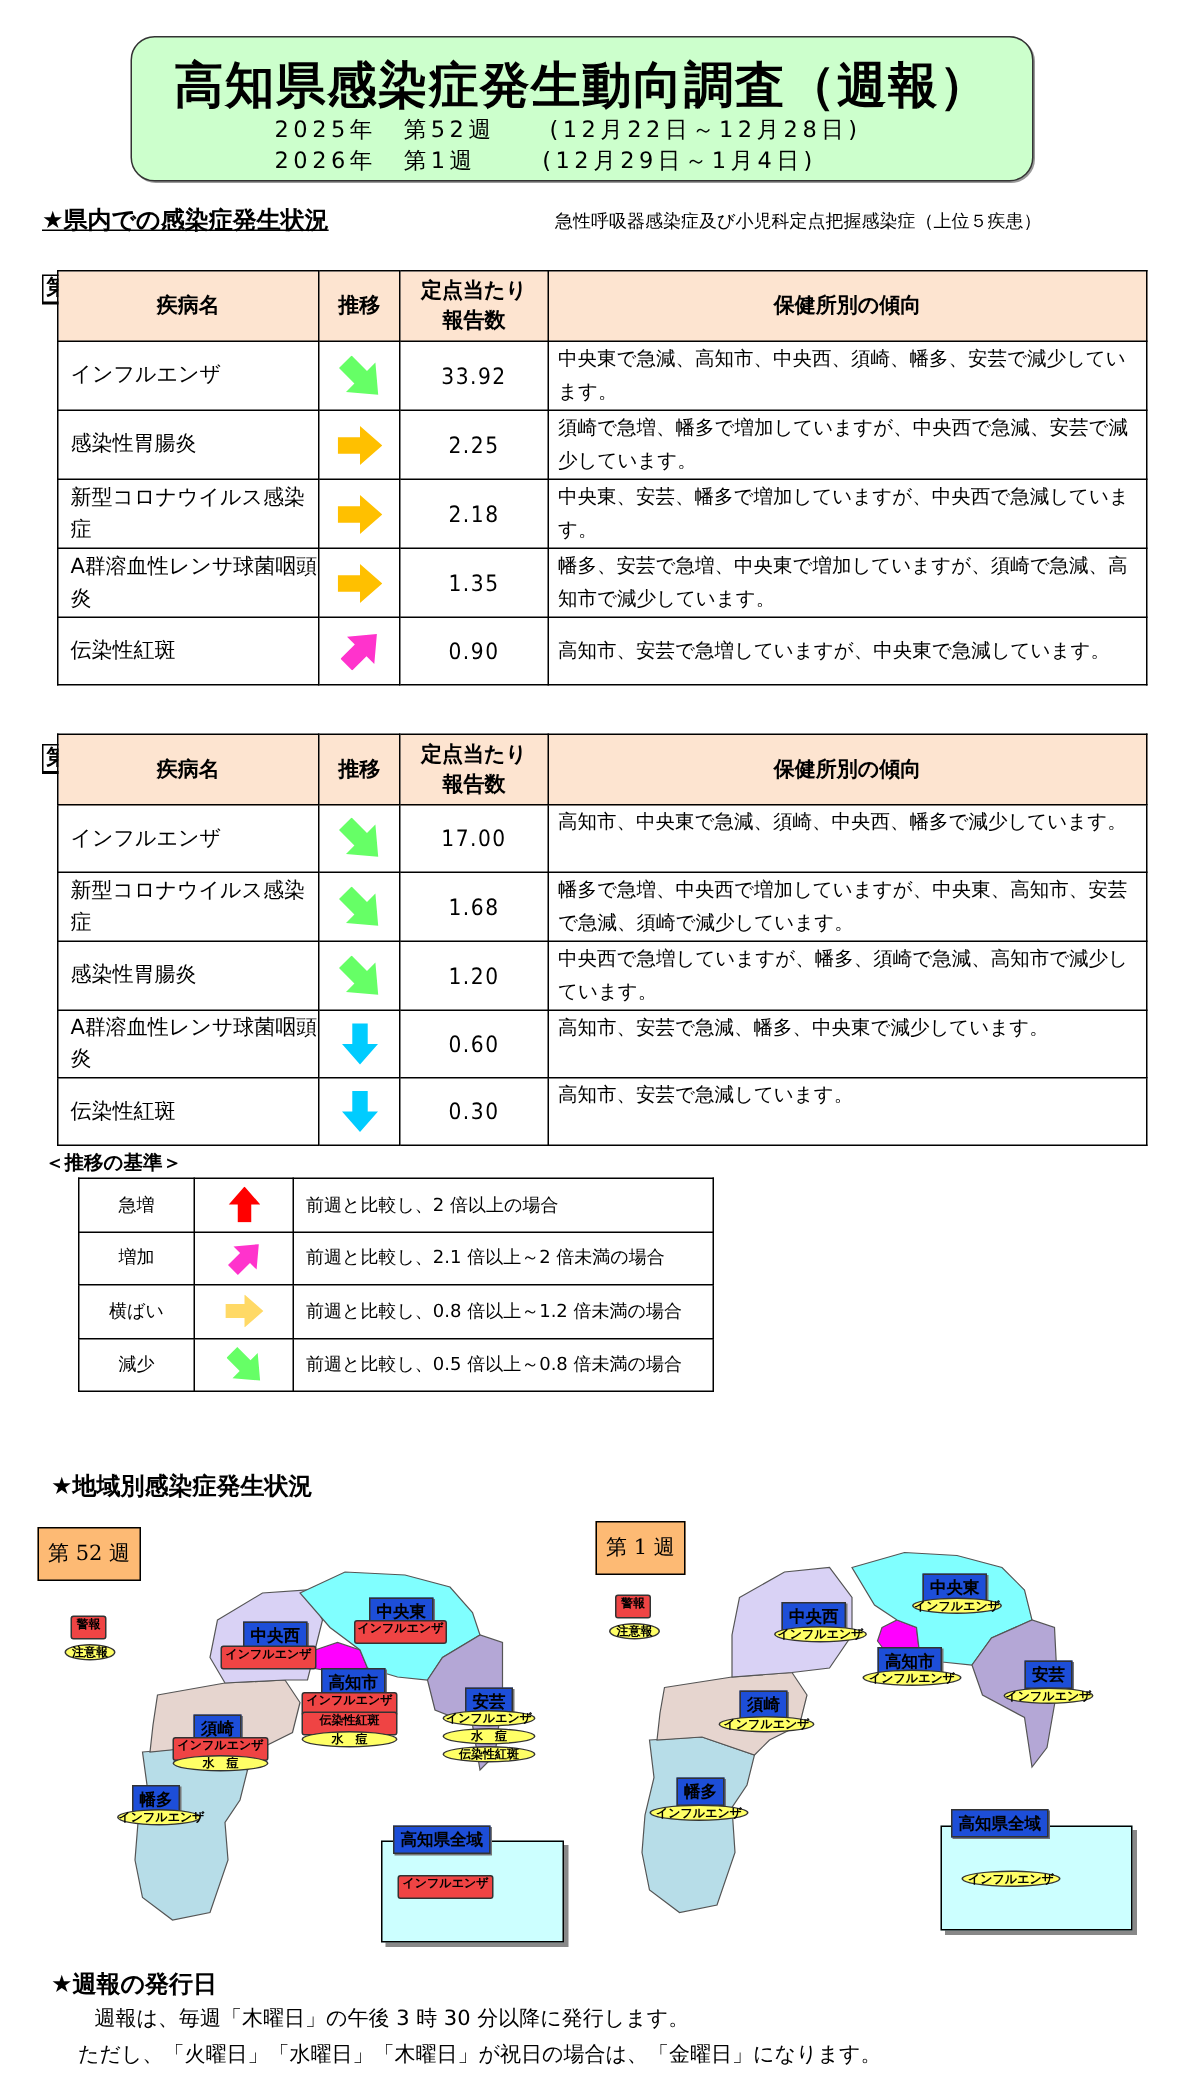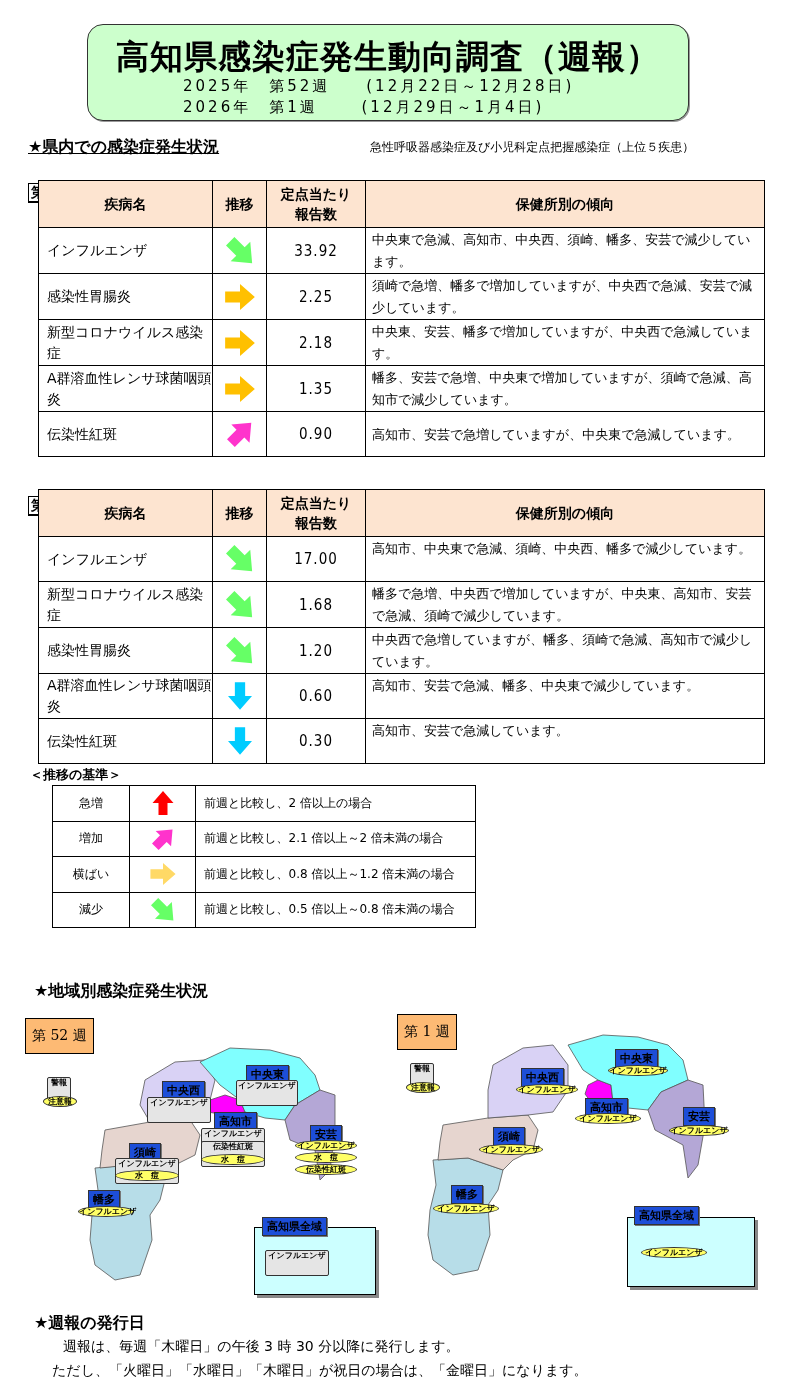--- a/index.html
+++ b/index.html
@@ -30,21 +30,21 @@
   table.lg td { border: 1px solid #000; height: 35.5px; }
   table.lg td.lcat { width: 77px; text-align: center; }
   table.lg td.larr { width: 66px; text-align: center; }
   table.lg td.ldesc { padding-left: 8px; }
 
   .svgicon { display: inline-block; vertical-align: middle; }
 
   
   .map-week { border: 1px solid #000; font-family: "DejaVu Serif", serif; font-size: 14px; padding: 8px 6px; background: #fdba74; }
   .tag { position: absolute; font-size: 8px; font-weight: bold; text-align: center; color: #000; white-space: nowrap; }
-  .tag.warn { background: #e5e5e5; border: 1px solid #333; border-radius: 2px; height: 26px; line-height: 9px; }
+  .tag.warn { background: #ef4444; border: 1px solid #333; border-radius: 2px; height: 16px; line-height: 9px; }
   .tag.note { background: #ffff66; border: 1px solid #333; border-radius: 50%; height: 11px; line-height: 9px; }
   .region-label { position: absolute; background: #1d4ed8; border: 1px solid #333; font-size: 11px; font-weight: bold; padding: 1px 4px; box-shadow: 1px 1px 0 #777; white-space: nowrap; }
   .pref-box { position: absolute; background: #ccffff; border: 1.5px solid #000; box-shadow: 3px 3px 0 #888; }
 
   .footer-text { font-size: 14px; line-height: 24px; }
 </style>
 </head>
 <body>
 
 <svg width="0" height="0" style="position:absolute">

